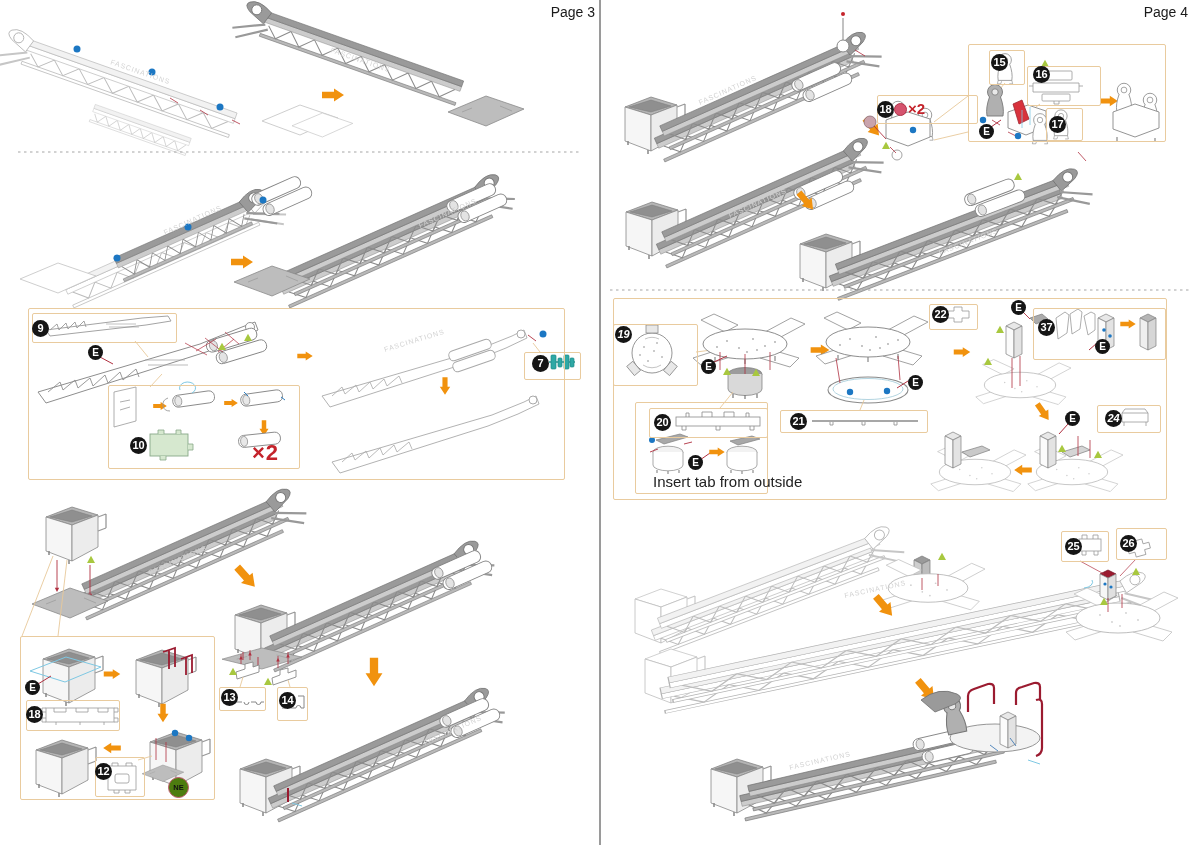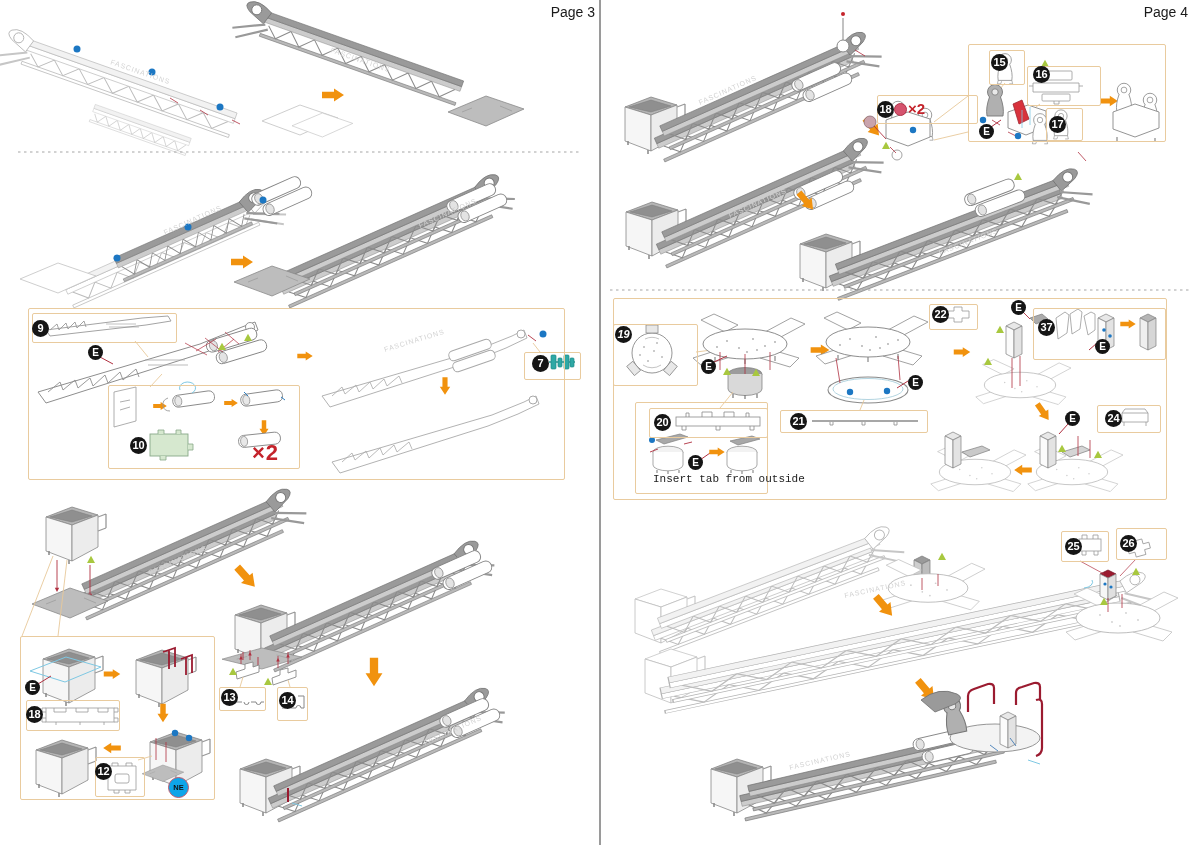--- a/index.html
+++ b/index.html
@@ -8,23 +8,23 @@
   #art{position:absolute;left:0;top:0;}
   .vdiv{position:absolute;left:599px;top:0;width:1.5px;height:845px;background:#9a9a9a;}
   .pagelab{position:absolute;font-size:14px;color:#1a1a1a;}
   .pbox{position:absolute;border:1.3px solid #E9CB9E;border-radius:2px;}
   .bdg{position:absolute;width:17px;height:17px;border-radius:50%;background:#151515;color:#fff;
        font-weight:bold;font-size:11px;line-height:17px;text-align:center;}
   .bdg.e{width:15px;height:15px;font-size:10px;line-height:15px;}
   .x2{position:absolute;color:#C4232B;font-weight:bold;font-size:22px;letter-spacing:1px;}
   .x2.small{font-size:15px;letter-spacing:0;}
   .pinkdot{position:absolute;width:11px;height:11px;border-radius:50%;background:#D5536E;border:1px solid #B23248;}
-  .note{position:absolute;font-size:11px;color:#222;white-space:nowrap;font-family:Liberation Mono, monospace;}
+  .note{position:absolute;font-size:15px;color:#222;white-space:nowrap;}
   .ne{position:absolute;width:19px;height:19px;border:1.4px solid #C05A6E;border-radius:50%;
-      color:#111;font-weight:bold;font-size:7.5px;line-height:19px;text-align:center;background:#0ea5e9;}
+      color:#111;font-weight:bold;font-size:7.5px;line-height:19px;text-align:center;background:#4d7c0f;}
   .wm{font-size:7px;fill:#d2d2d2;letter-spacing:1px;}
 </style>
 </head>
 <body>
 
 <div id="sheet">
 
 <svg id="art" width="1200" height="845" viewBox="0 0 1200 845">
   <defs>
     <path id="arr" d="M-11,-3.2 L1,-3.2 L1,-6.5 L11,0 L1,6.5 L1,3.2 L-11,3.2 Z" fill="#F1920E"></path>
@@ -623,21 +623,21 @@
 <div class="bdg" style="left:279px;top:692px;">14</div>
 <div class="bdg" style="left:991px;top:54px;">15</div>
 <div class="bdg" style="left:1033px;top:66px;">16</div>
 <div class="bdg" style="left:1049px;top:116px;">17</div>
 <div class="bdg" style="left:877px;top:101px;">18</div>
 <div class="bdg" style="left:615px;top:326px;font-style:italic;">19</div>
 <div class="bdg" style="left:654px;top:414px;">20</div>
 <div class="bdg" style="left:790px;top:413px;">21</div>
 <div class="bdg" style="left:932px;top:306px;">22</div>
 <div class="bdg" style="left:1038px;top:319px;">37</div>
-<div class="bdg" style="left:1105px;top:410px;">24</div>
+<div class="bdg" style="left:1105px;top:410px;font-style:italic;">24</div>
 <div class="bdg" style="left:1065px;top:538px;">25</div>
 <div class="bdg" style="left:1120px;top:535px;">26</div>
 
 <div class="bdg e" style="left:88px;top:345px;">E</div>
 <div class="bdg e" style="left:25px;top:680px;">E</div>
 <div class="bdg e" style="left:979px;top:124px;">E</div>
 <div class="bdg e" style="left:701px;top:359px;">E</div>
 <div class="bdg e" style="left:688px;top:455px;">E</div>
 <div class="bdg e" style="left:908px;top:375px;">E</div>
 <div class="bdg e" style="left:1011px;top:300px;">E</div>

